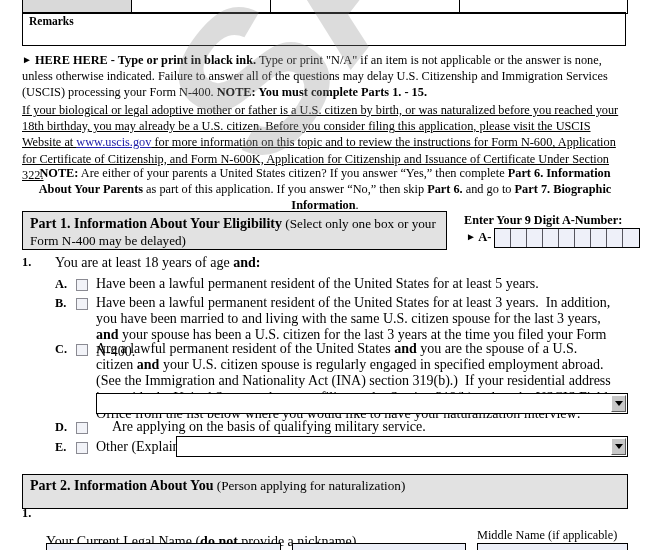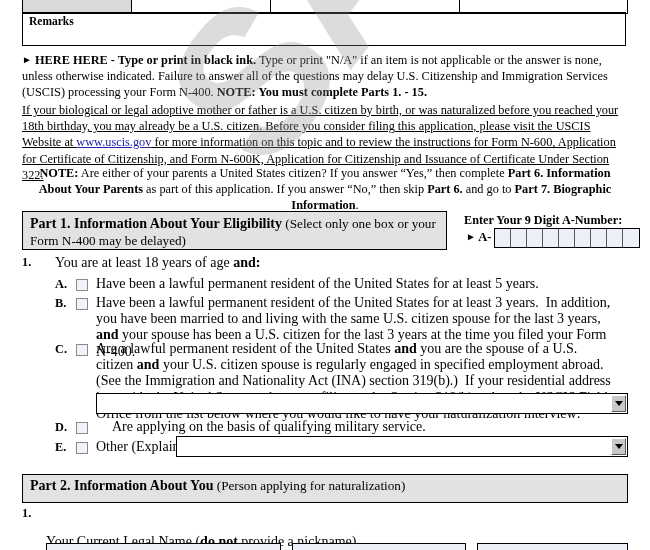--- a/index.html
+++ b/index.html
@@ -282,32 +282,33 @@
 
   <div class="letter" style="left:55px; top:440px;">E.</div>
   <div class="checkbox" style="left:76px; top:442px;"></div>
   <div class="item-text" style="left:96px; top:439px; width:100px;">Other (Explain):</div>
   <div class="combo" style="left:176px; top:436px; width:452px; height:21px;">
     <div class="arrowbtn">
         <i></i>
       </div>
   </div>
 
-  <div class="part-bar" style="left:22px; top:474px; width:606px; height:29px; padding-top:2px;">
+  <div class="part-bar" style="left:22px; top:474px; width:606px; height:35px; padding-top:2px;">
     <span class="pt">Part 2.  Information About You</span><span> (Person applying for naturalization)</span>
   </div>
 
   <div class="num" style="left:22px; top:506px;">1.</div>
   <div class="item-text" style="left:46px; top:506px; width:500px;margin-top:28px;">
     <span>Your Current Legal Name (</span><span class="b">do not</span><span> provide a nickname)</span>
   </div>
 
   <div class="field-input" style="left:46px; top:543px; width:235px;"></div>
 
   <div class="field-input" style="left:292px; top:543px; width:174px;"></div>
 
+  <div class="field-label" style="left:477px; top:528px;">Middle Name (if applicable)</div>
   <div class="field-input" style="left:477px; top:543px; width:151px;"></div>
 
 </div>
 
 <div id="watermark">
   <div class="wm-text">SAMPLE</div>
 </div>
 
 </body></html>

